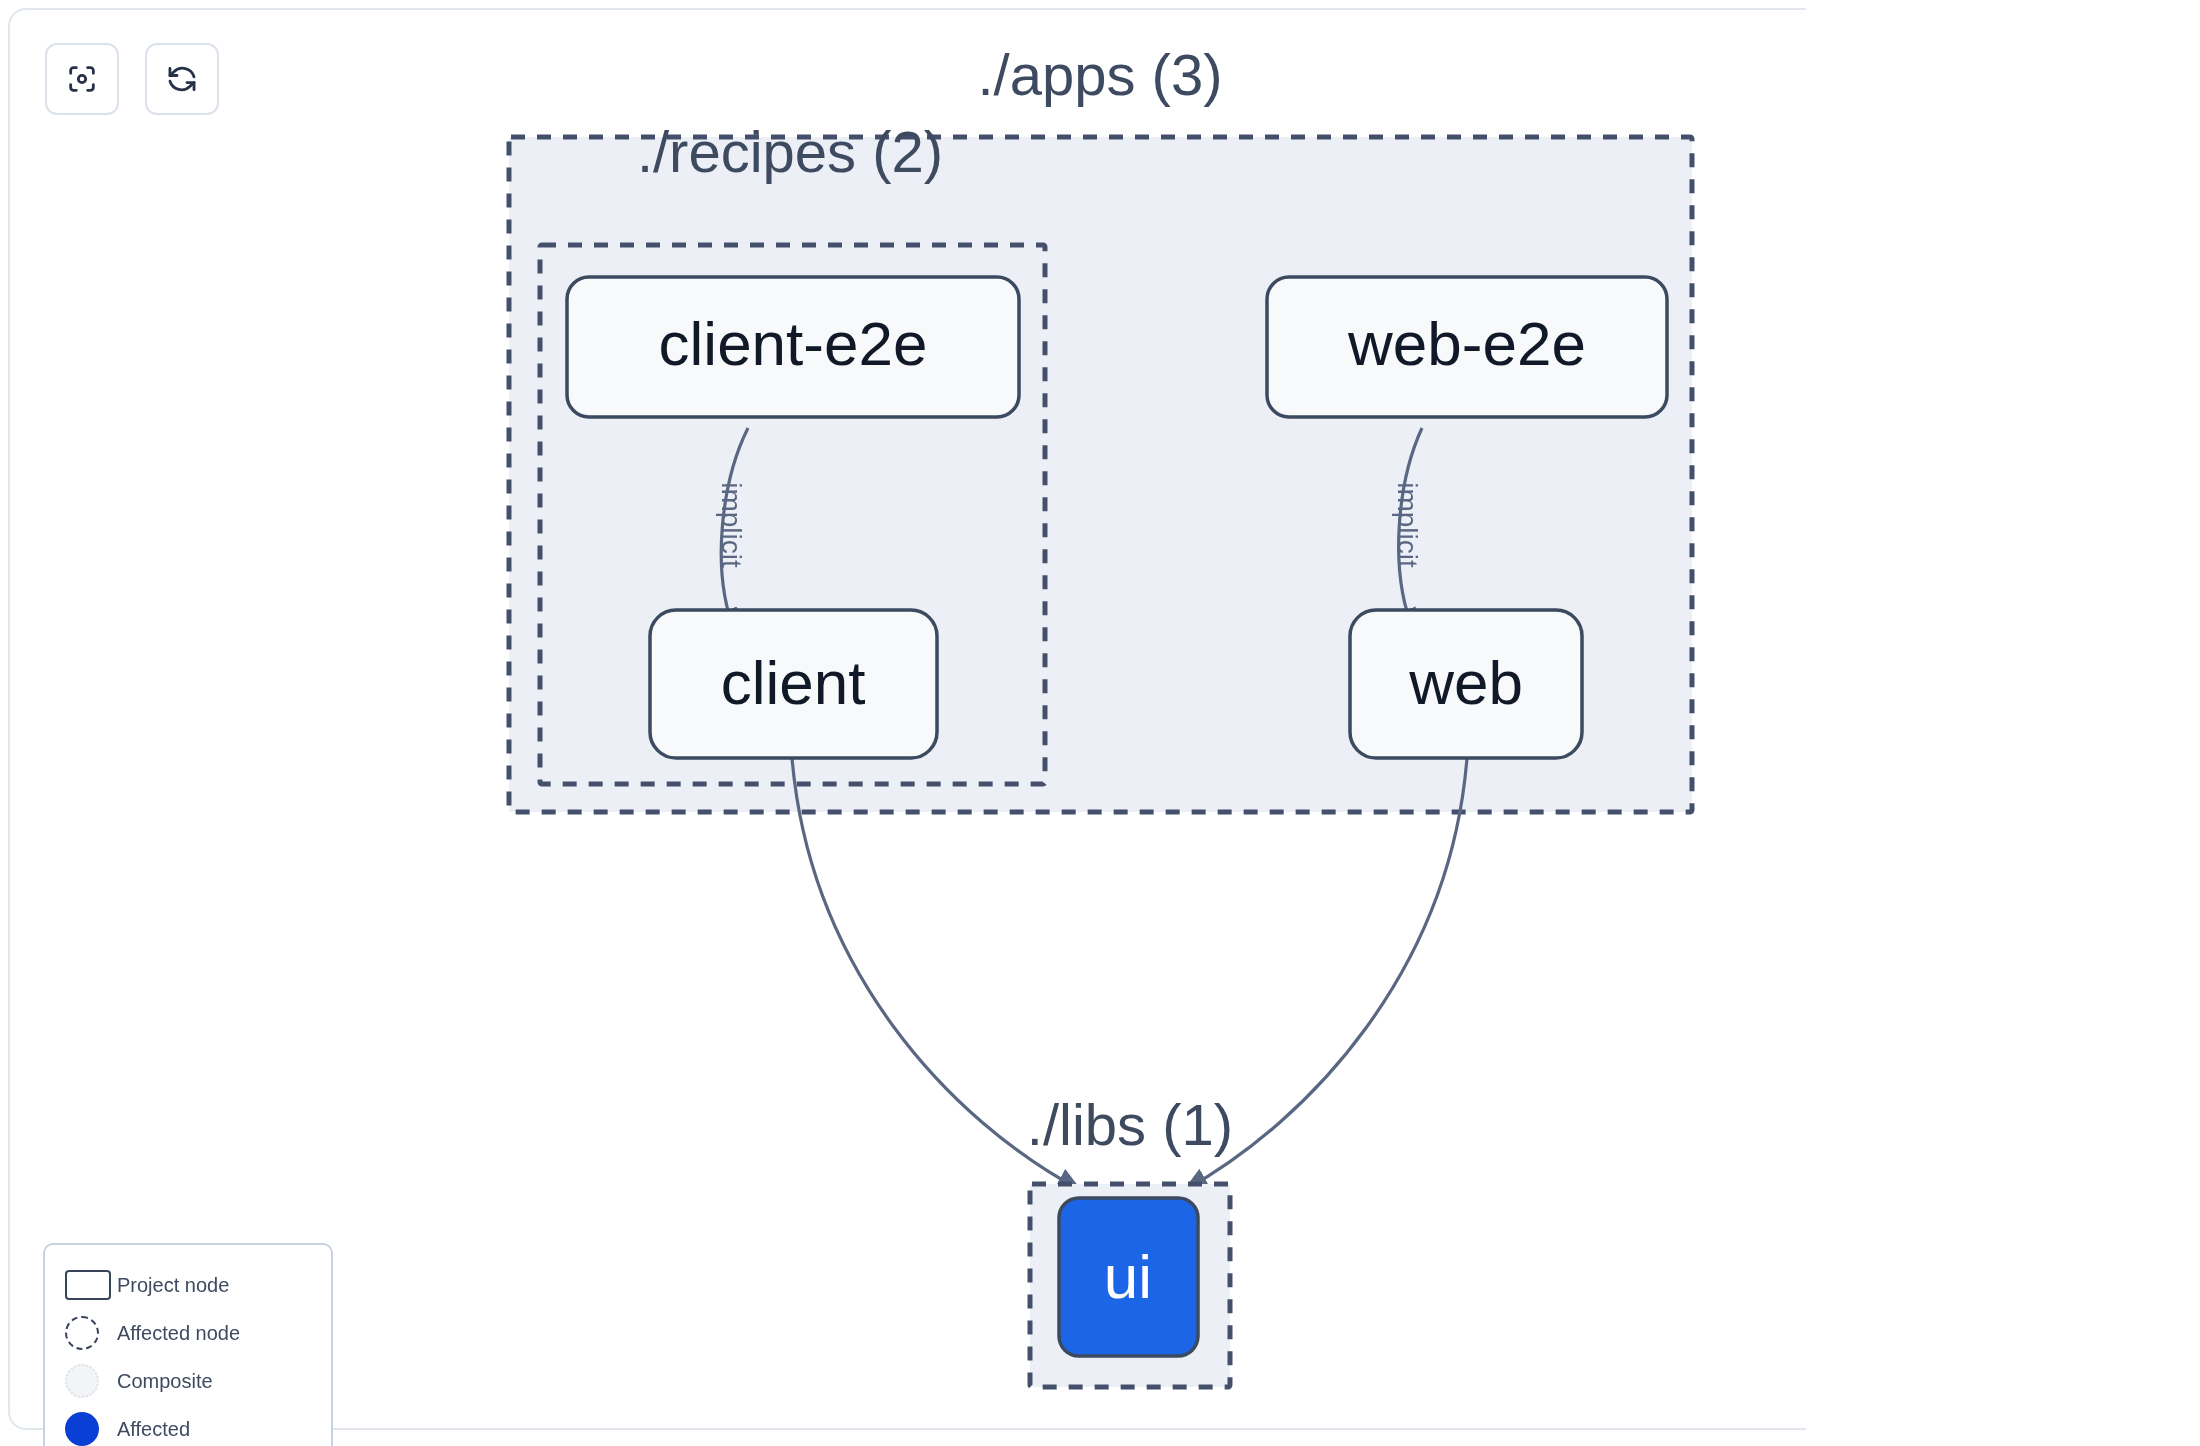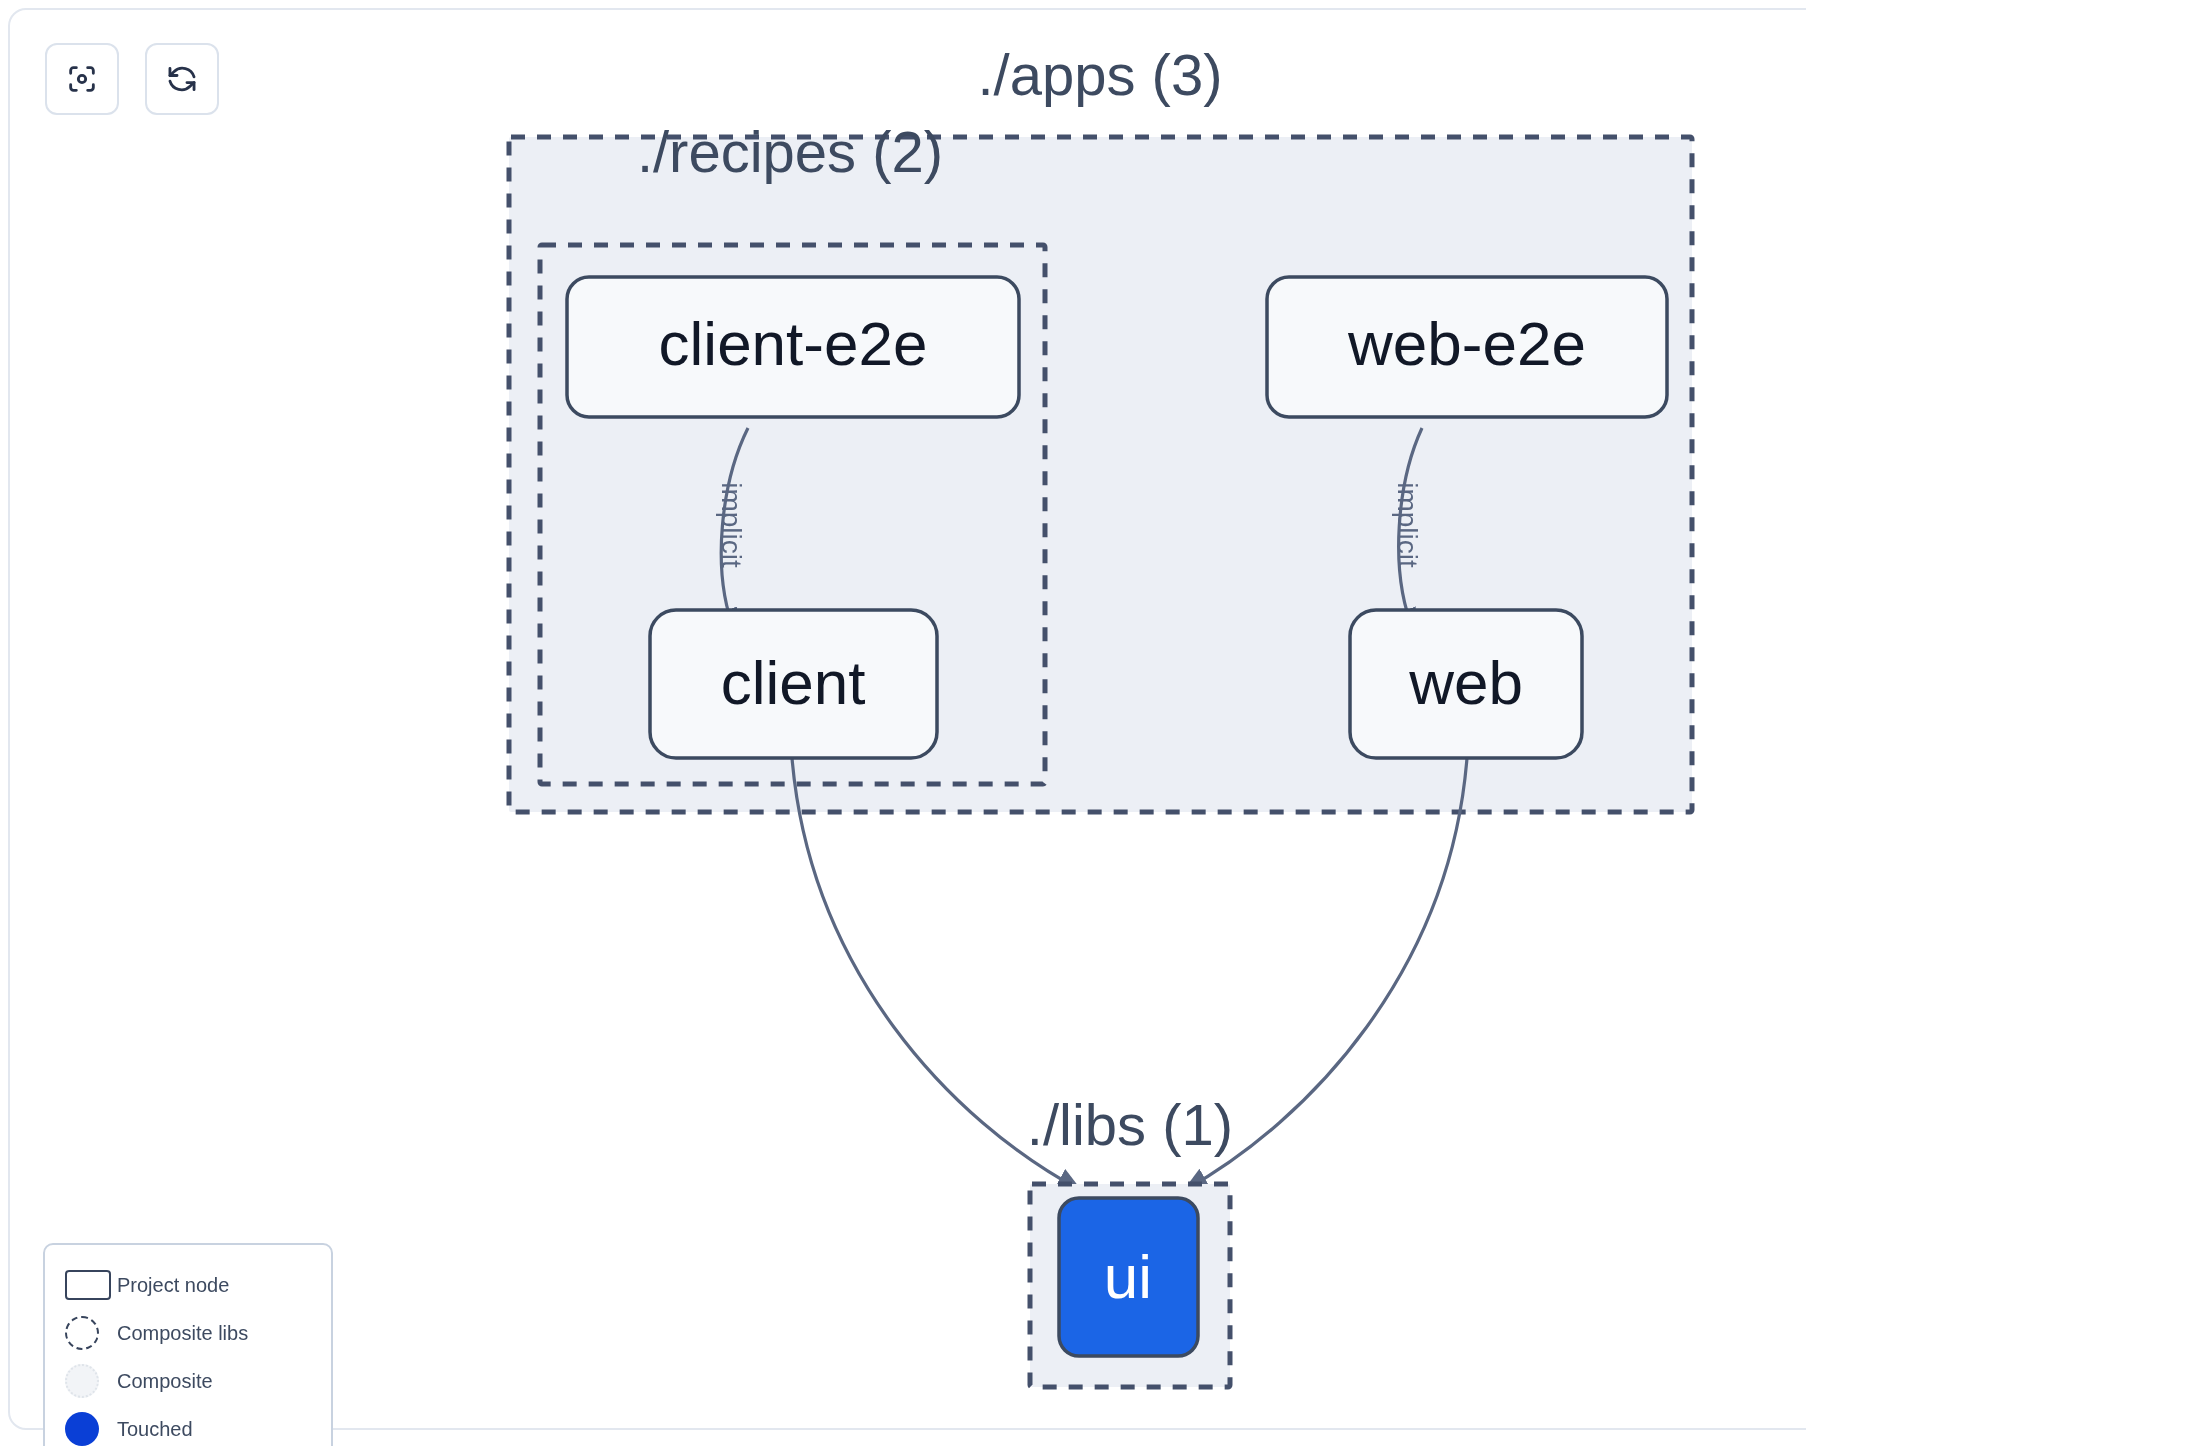--- a/index.html
+++ b/index.html
@@ -223,30 +223,30 @@
       <div class="legend-row">
         <span class="legend-swatch">
           <span class="sw-project"></span>
         </span>
         <span class="legend-label">Project node</span>
       </div>
       <div class="legend-row">
         <span class="legend-swatch">
           <span class="sw-composite"></span>
         </span>
-        <span class="legend-label">Composite libs</span>
+        <span class="legend-label">Affected node</span>
       </div>
       <div class="legend-row">
         <span class="legend-swatch">
           <span class="sw-affected"></span>
         </span>
         <span class="legend-label">Composite</span>
       </div>
       <div class="legend-row">
         <span class="legend-swatch">
           <span class="sw-touched"></span>
         </span>
-        <span class="legend-label">Touched</span>
+        <span class="legend-label">Affected</span>
       </div>
     </div>
 
   </div>
 </div>
 
 </body></html>

